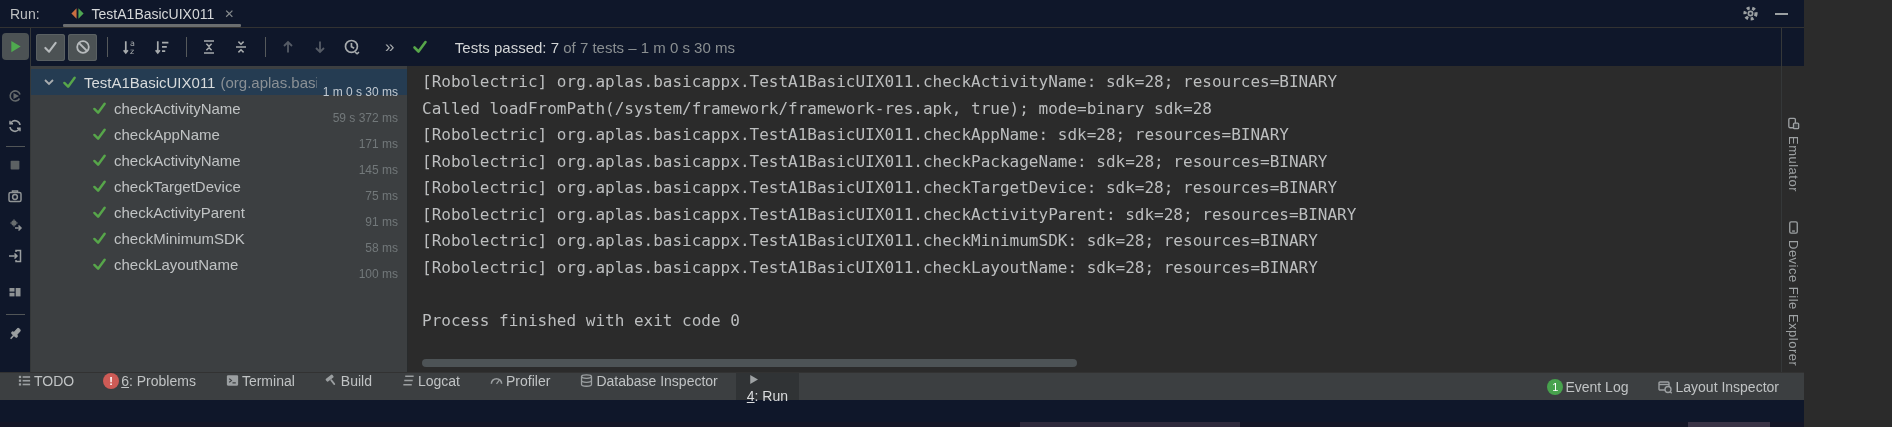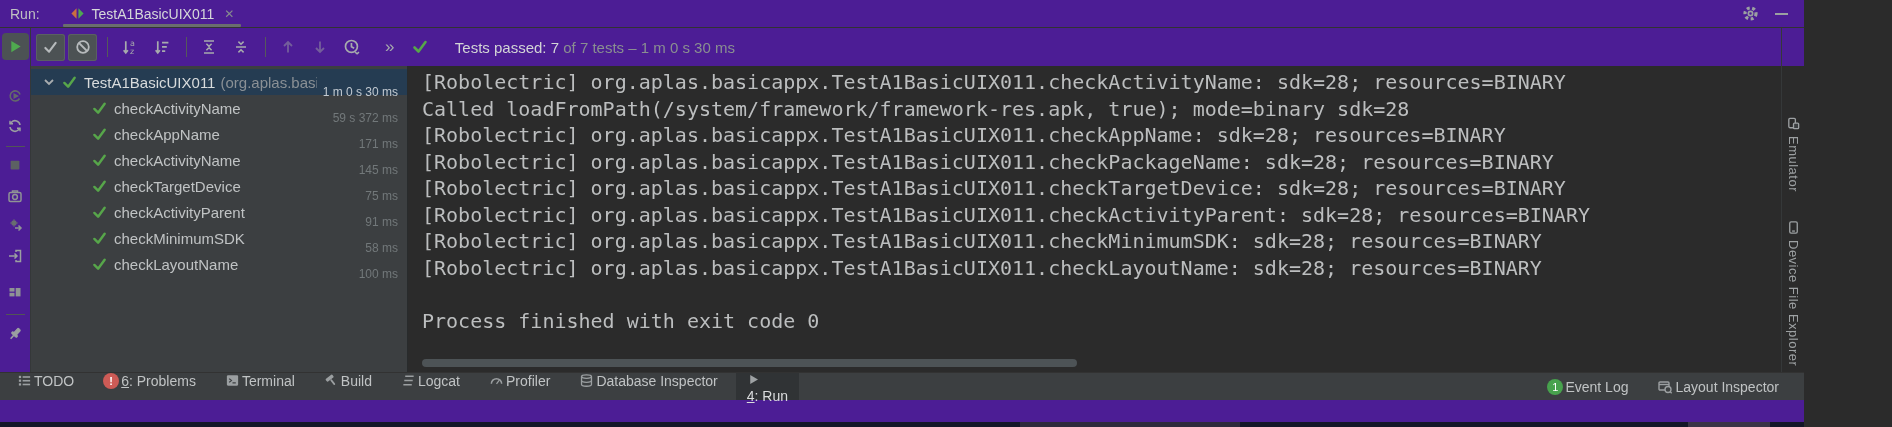--- a/index.html
+++ b/index.html
@@ -1,17 +1,17 @@
 <!DOCTYPE html>
 <html><head>
 <meta charset="utf-8">
 <style>
   * { box-sizing: border-box; }
   html,body { margin:0; padding:0; background:#2b2b2b; }
-  .app { position:relative; width:1804px; height:427px; background:#4c1d95;
+  .app { position:relative; width:1804px; height:427px; background:#0f172a;
          font-family:"Liberation Sans", sans-serif; overflow:hidden; color:#bfc1c2; }
   svg { display:block; }
 
   
   .tabbar { position:absolute; top:0; left:0; right:0; height:28px; border-bottom:1px solid #323232;
             display:flex; align-items:center; }
   .run-label { margin-left:10px; font-size:14px; color:#bfc1c2; }
   .tab { position:relative; height:100%; display:flex; align-items:center; margin-left:20px; padding:0 10px; }
   .tab-underline { position:absolute; left:3px; right:3px; bottom:0; height:3px; background:#6a6d6f; border-radius:1px; }
   .tab-title { font-size:14px; color:#d6d8d9; margin-left:7px; }
@@ -47,21 +47,21 @@
   .chev { margin-right:5px; flex:none; }
   .tcheck { margin-right:7px; flex:none; }
   .pkg { color:#8a9095; margin-left:5px; min-width:0; overflow:hidden; white-space:nowrap; flex-shrink:1; }
   .trow-child { padding-left:61px; }
   .dur { margin-left:auto; font-size:12px; color:#72787a; white-space:nowrap; padding-left:6px;margin-top:20px; }
   .trow-root .dur { color:#c2c9d0; }
 
   
   .console { position:absolute; top:66px; left:407px; width:1438px; bottom:55px; background:#2b2b2b;
              border-left:1px solid #282b2c; font-family:"DejaVu Sans Mono","Liberation Mono",monospace;
-             font-size:20px; color:#bcbebf; padding-top:3px; }
+             font-size:16px; color:#bcbebf; padding-top:3px; }
   .cline { height:26.5px; line-height:26.5px; padding-left:14px; white-space:pre; }
   .hscroll { position:absolute; height:8px; border-radius:4px; background:#4d5356; bottom:5px; left:14px; width:655px; }
   .vscroll { position:absolute; width:8px; border-radius:4px; background:#4d5356; right:3px; top:84px; height:84px; }
 
   
   .ractions { position:absolute; top:66px; left:1845px; width:24px; bottom:55px; background:#3c3f41;
               display:flex; flex-direction:column; align-items:center; padding-top:12px; gap:17px; }
 
   
   .rstripe { position:absolute; top:28px; right:0; width:23px; bottom:55px; border-left:1px solid #353839; }

